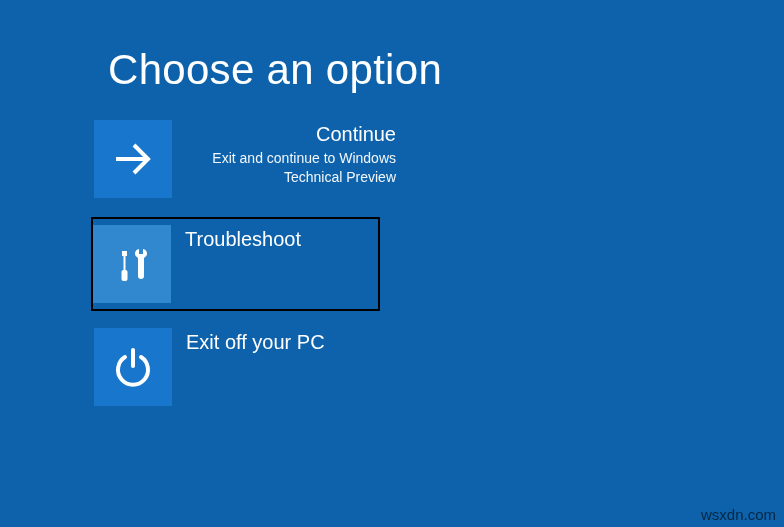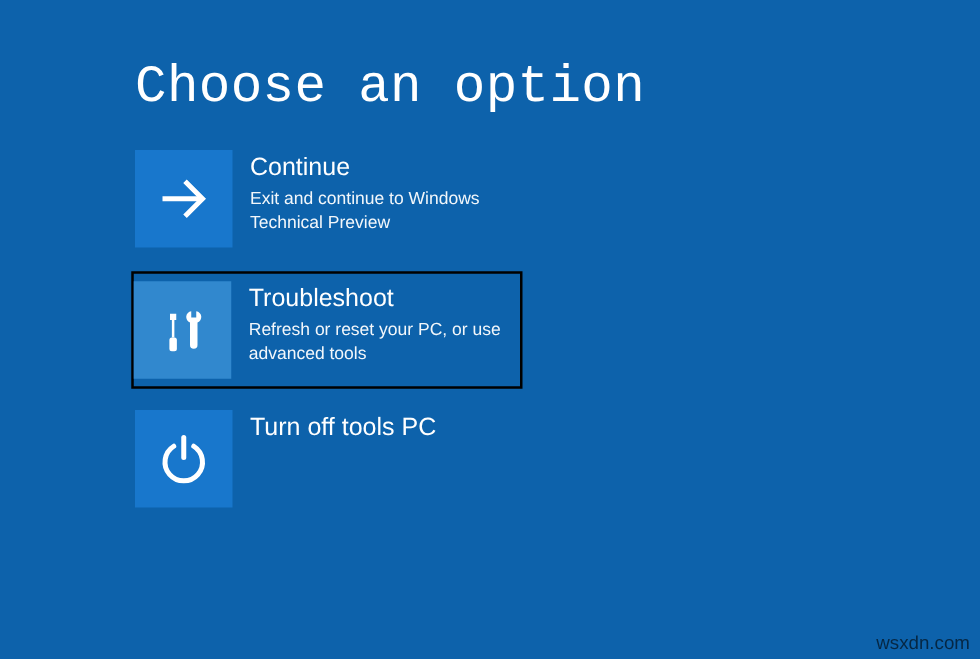--- a/index.html
+++ b/index.html
@@ -16,40 +16,40 @@
       overflow: hidden;
       position: relative;
     }
     .page-title {
       position: absolute;
       left: 108px;
       top: 46px;
       font-size: 42px;
       font-weight: 300;
       letter-spacing: 0.3px;
-      font-family: Liberation Mono, monospace;
     }
     .options-container {
       position: absolute;
-      left: 108px;
+      left: 94px;
       top: 120px;
+      text-align: right;
     }
     .option-row {
       display: flex;
       align-items: flex-start;
       margin-bottom: 19px;
       cursor: default;
       width: 310px;
     }
     .option-highlight {
       border: 2px solid #000000;
       padding: 6px 6px 6px 0px;
       margin-left: -3px;
       margin-bottom: 17px;
-      width: 313px;
+      width: 289px;
     }
     .option-tile {
       width: 78px;
       height: 78px;
       display: flex;
       align-items: center;
       justify-content: center;
       flex-shrink: 0;
       margin-right: 14px;
     }
@@ -125,36 +125,35 @@
             <rect x="12.5" y="29" width="6" height="11" rx="2"></rect>
 
             <path d="M 28 8 a6 6 0 0 0 0 12 l 1 0 l 0 -6 l 4 0 l 0 6 l 1 0 a6 6 0 0 0 0 -12 Z" fill="none"></path>
             <path d="M 26 12 a5 5 0 0 1 4 -4 l 0 5 l 4 0 l 0 -5 a5 5 0 0 1 4 4 a5 5 0 0 1 -3 5 l 0 18 a3 3 0 0 1 -6 0 l 0 -18 a5 5 0 0 1 -3 -5 Z"></path>
           </g>
         </svg>
       </span>
     </div>
     <div class="option-text">
       <div class="option-title">Troubleshoot</div>
-      <div class="option-desc">Refresh or reset your PC, or use advanced tools</div>
     </div>
   </div>
 
   <div class="option-row">
     <div class="option-tile tile-turnoff">
       <span>
         <svg width="46" height="46" viewBox="0 0 46 46">
           <g stroke="#ffffff" stroke-width="4" fill="none" stroke-linecap="round">
             <path d="M 15 13 A 15 15 0 1 0 31 13"></path>
             <line x1="23" y1="6" x2="23" y2="22"></line>
           </g>
         </svg>
       </span>
     </div>
     <div class="option-text">
-      <div class="option-title">Turn off tools PC</div>
+      <div class="option-title">Exit off your PC</div>
       <div class="option-desc"></div>
     </div>
   </div>
 
 </div>
 
 <div class="watermark">wsxdn.com</div>
 
 </body></html>

